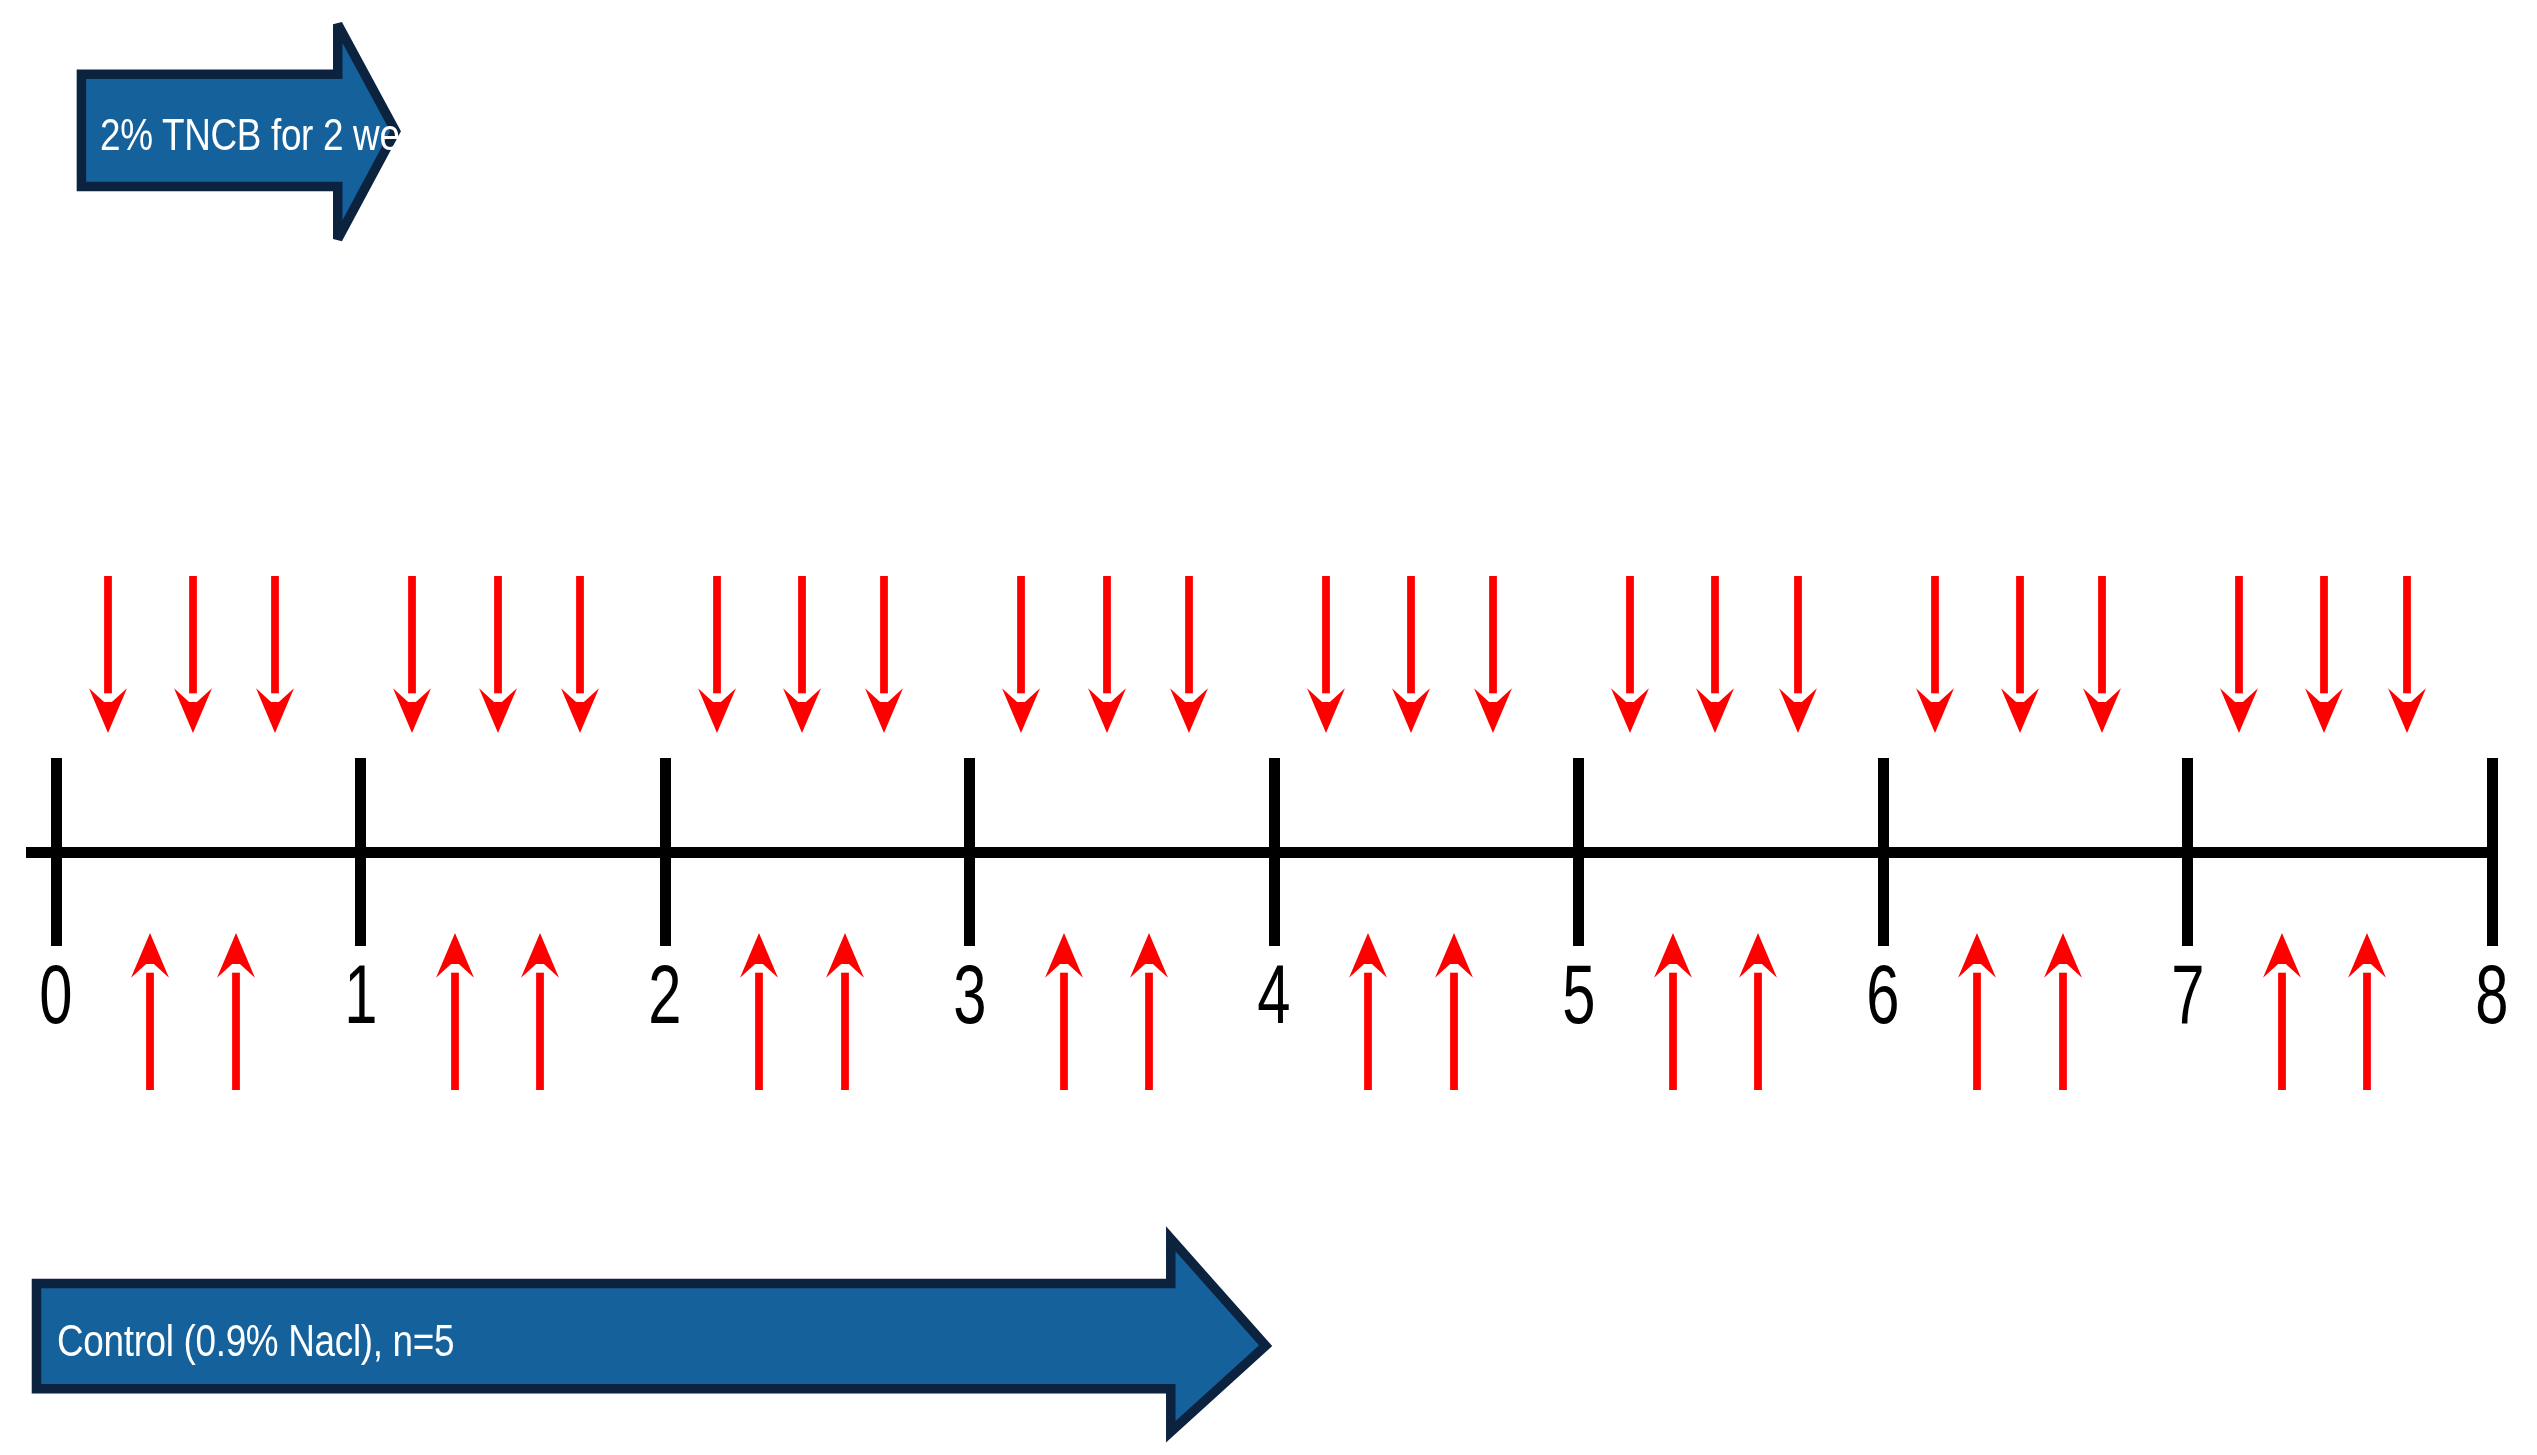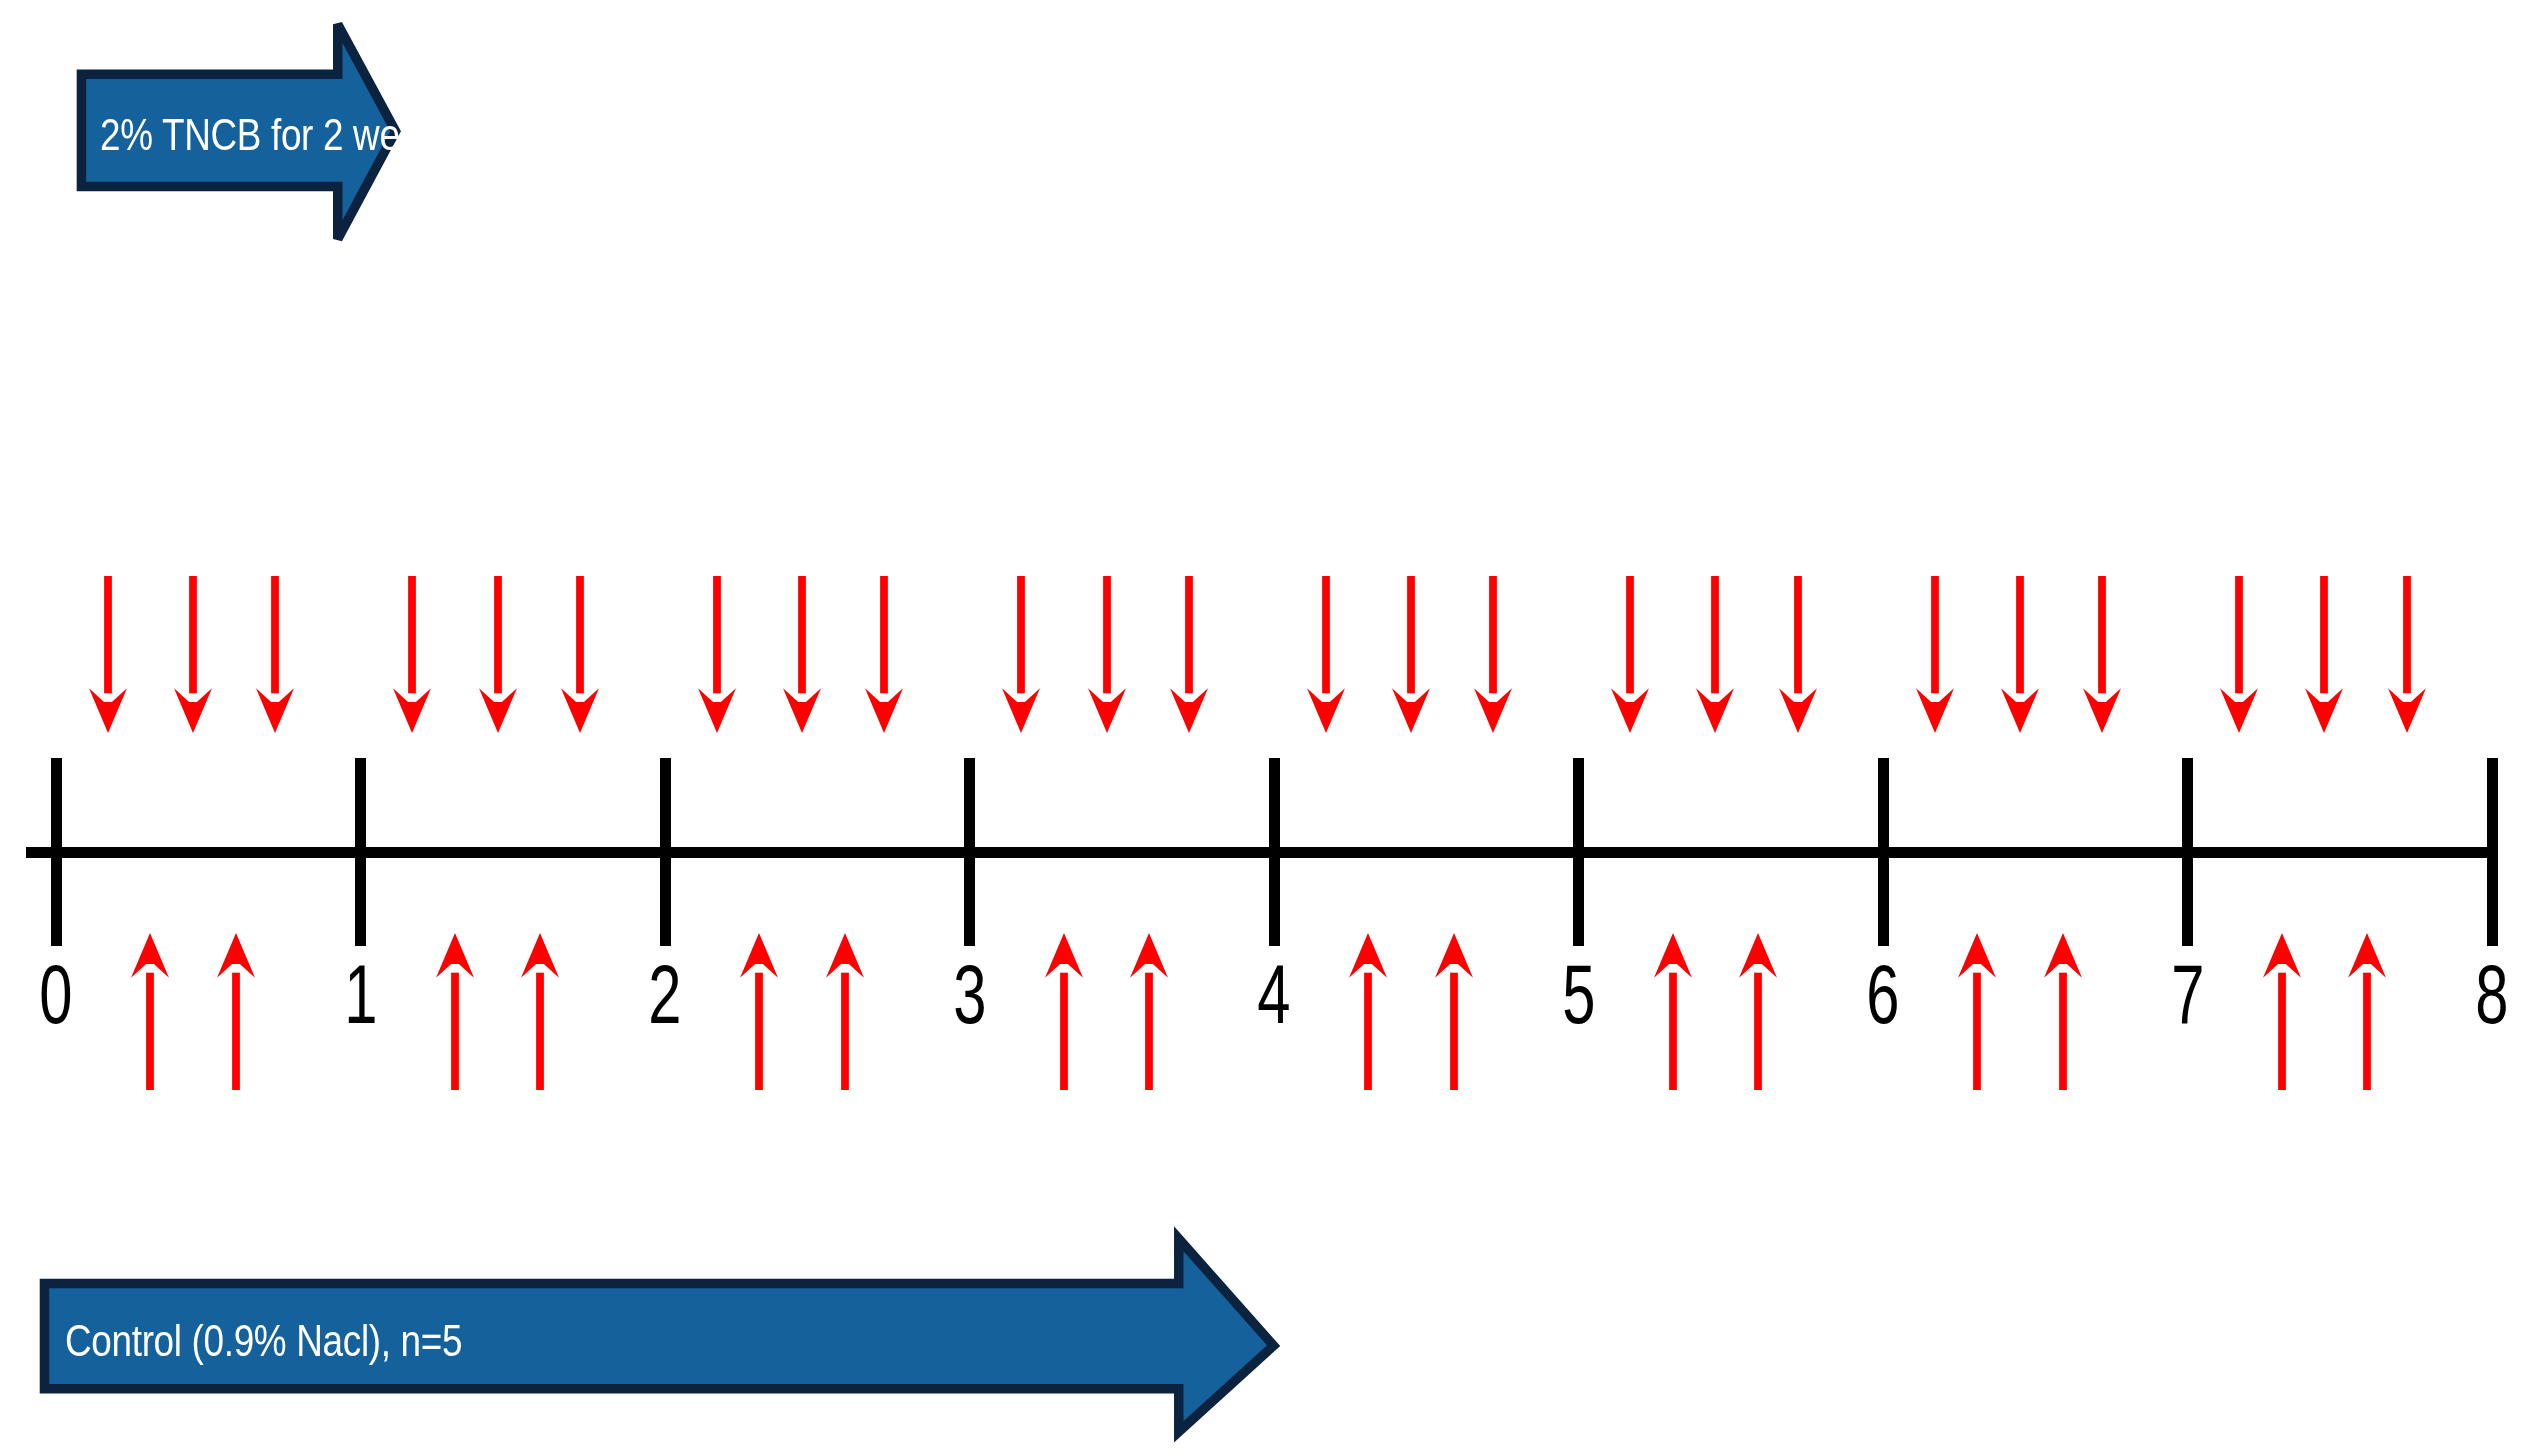--- a/index.html
+++ b/index.html
@@ -336,21 +336,21 @@
         </svg>
       </div>
       <div class="red-arrow" style="left: 2348px; top: 933px;">
         <svg width="38" height="157" viewBox="0 0 44 182">
           <rect x="17.5" y="46" width="9" height="136" fill="#FF0000"></rect>
           <polygon points="22,0 0,52 17.5,36 26.5,36 44,52" fill="#FF0000"></polygon>
         </svg>
       </div>
     </div>
 
-  <div class="block-arrow" style="left:13px; top:1225px; width:1311px; height:231px;">
+  <div class="block-arrow" style="left:5px; top:1225px; width:1311px; height:231px;">
     <svg width="1311" height="231" viewBox="0 0 1520 268">
       <polygon points="36,68 1352,68 1352,16 1462,140 1352,240 1352,190 36,190" fill="#15619B" stroke="#0C2340" stroke-width="11" stroke-linejoin="miter"></polygon>
     </svg>
     <div class="arrow-label" style="left:52px; top:90px; font-size:45px;">Control (0.9% Nacl), n=5</div>
   </div>
 
 </div>
 
 
 </body></html>

